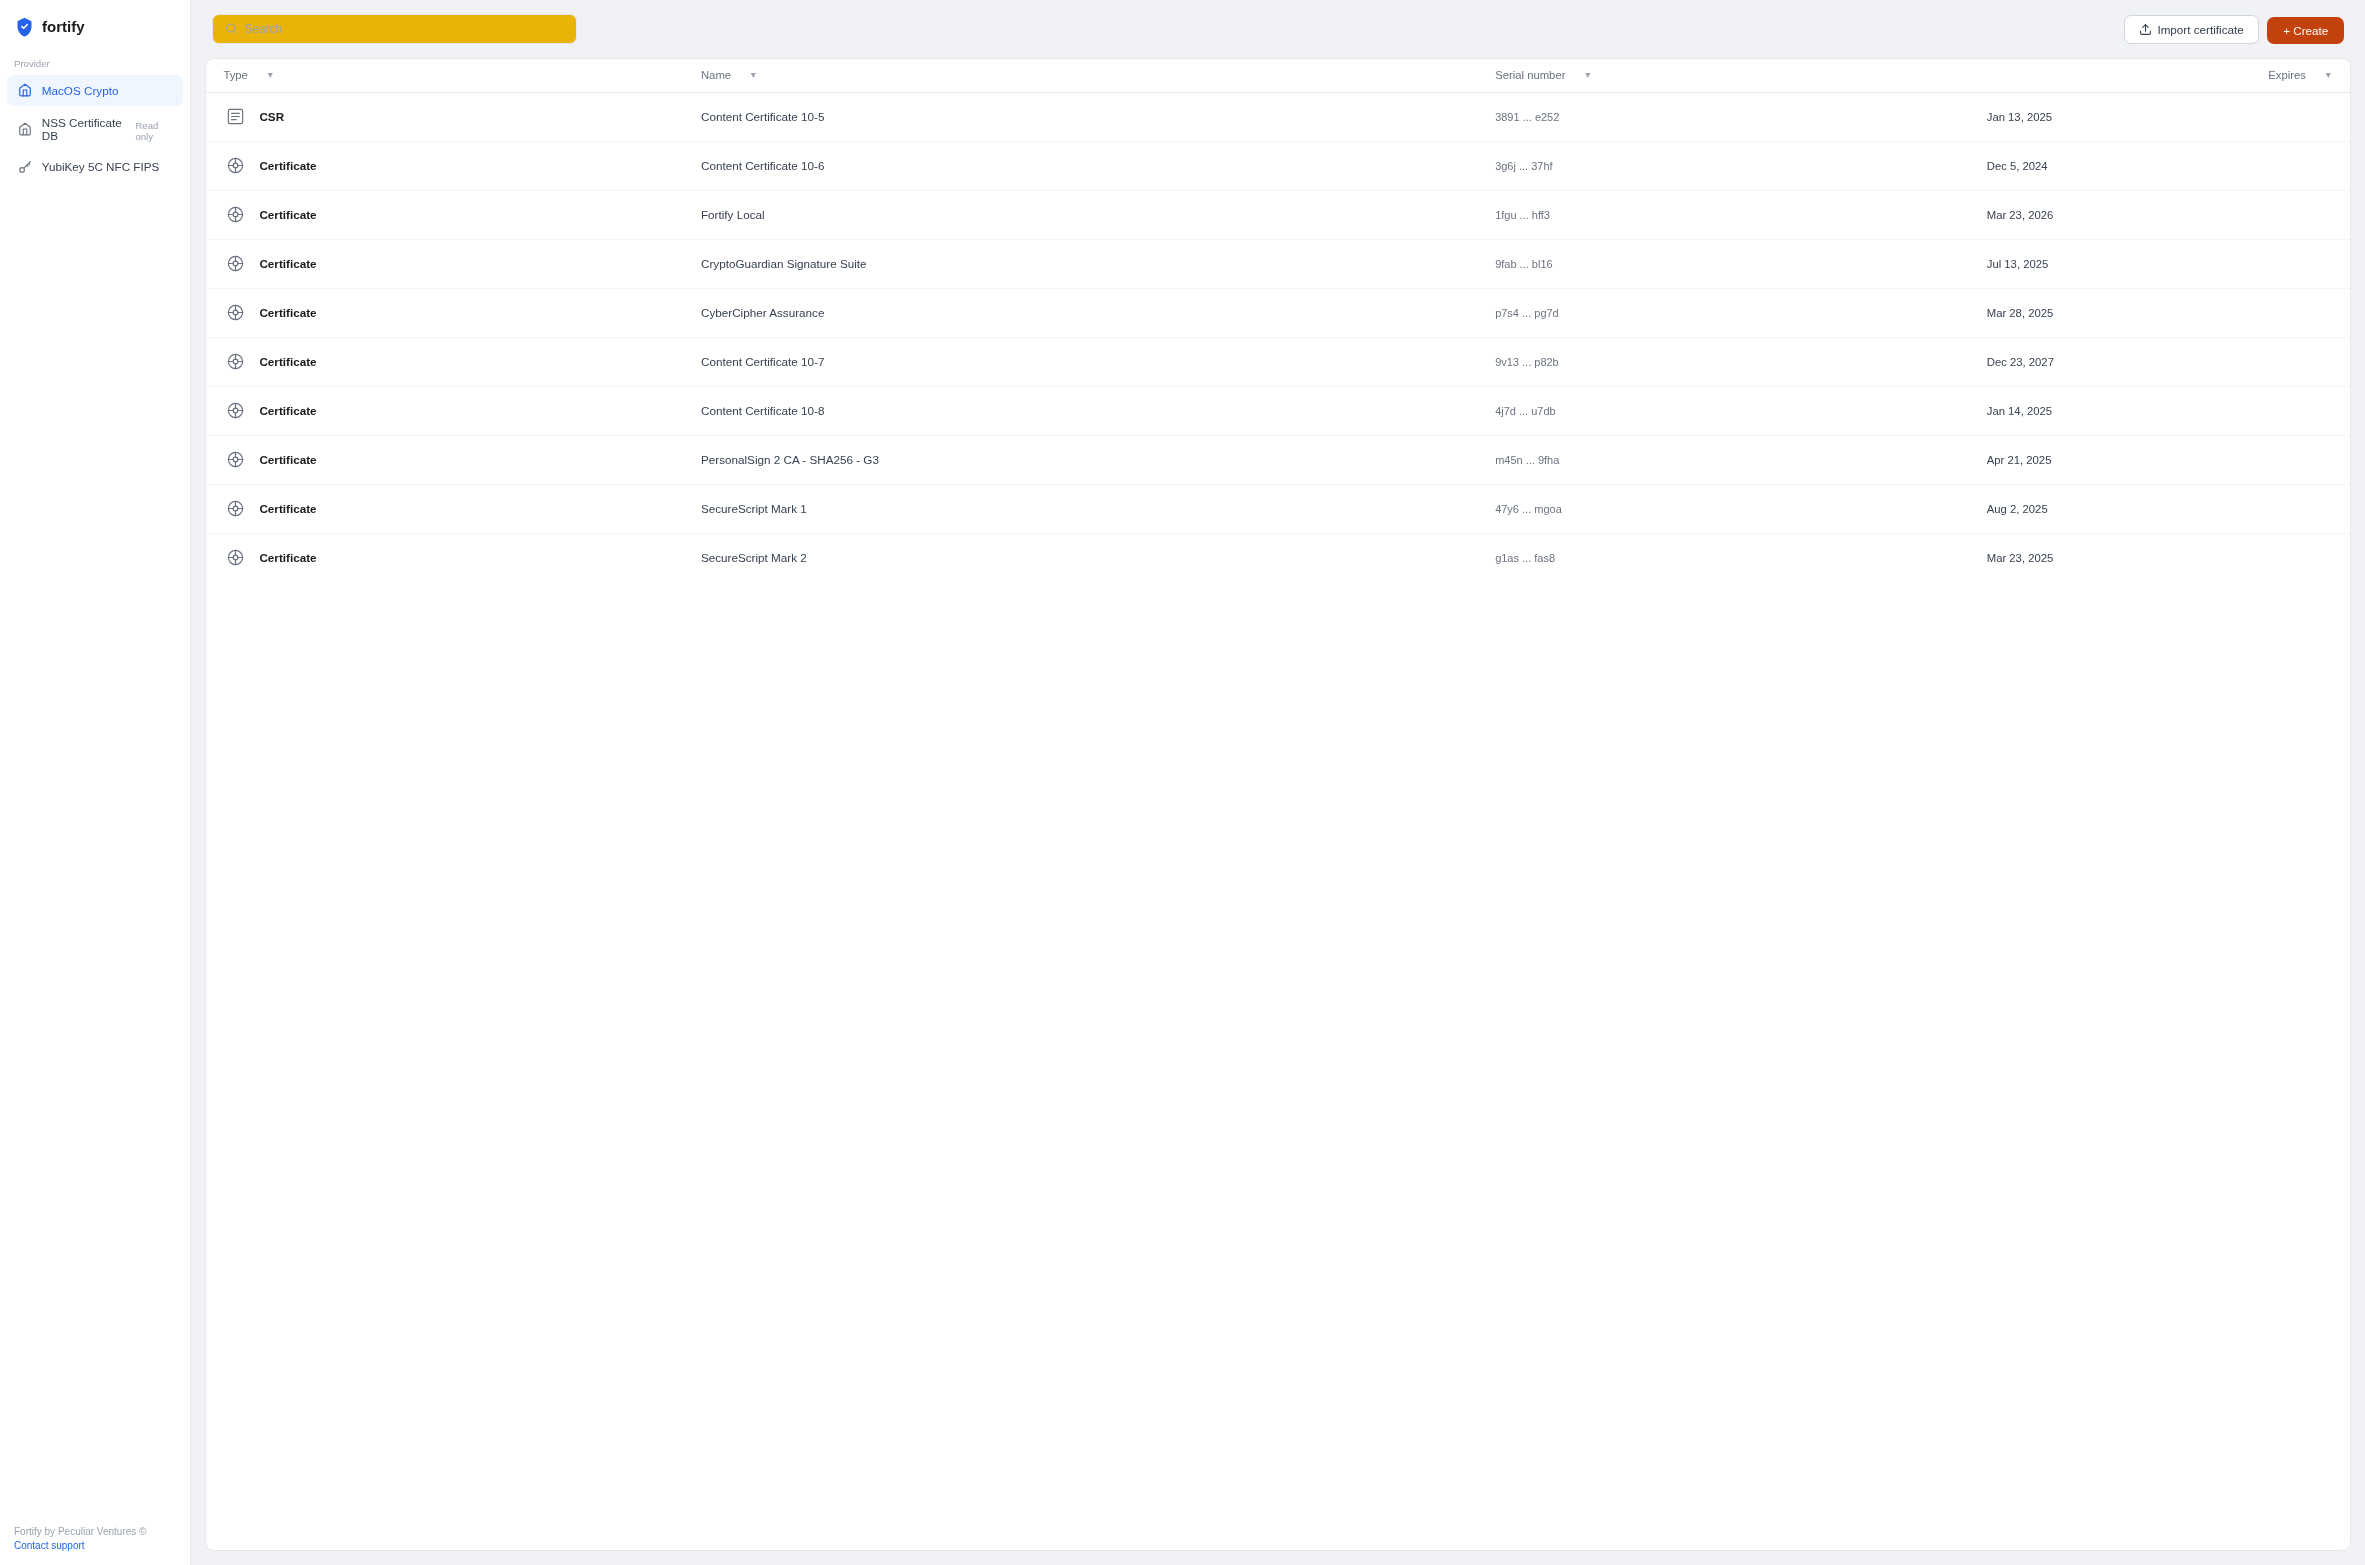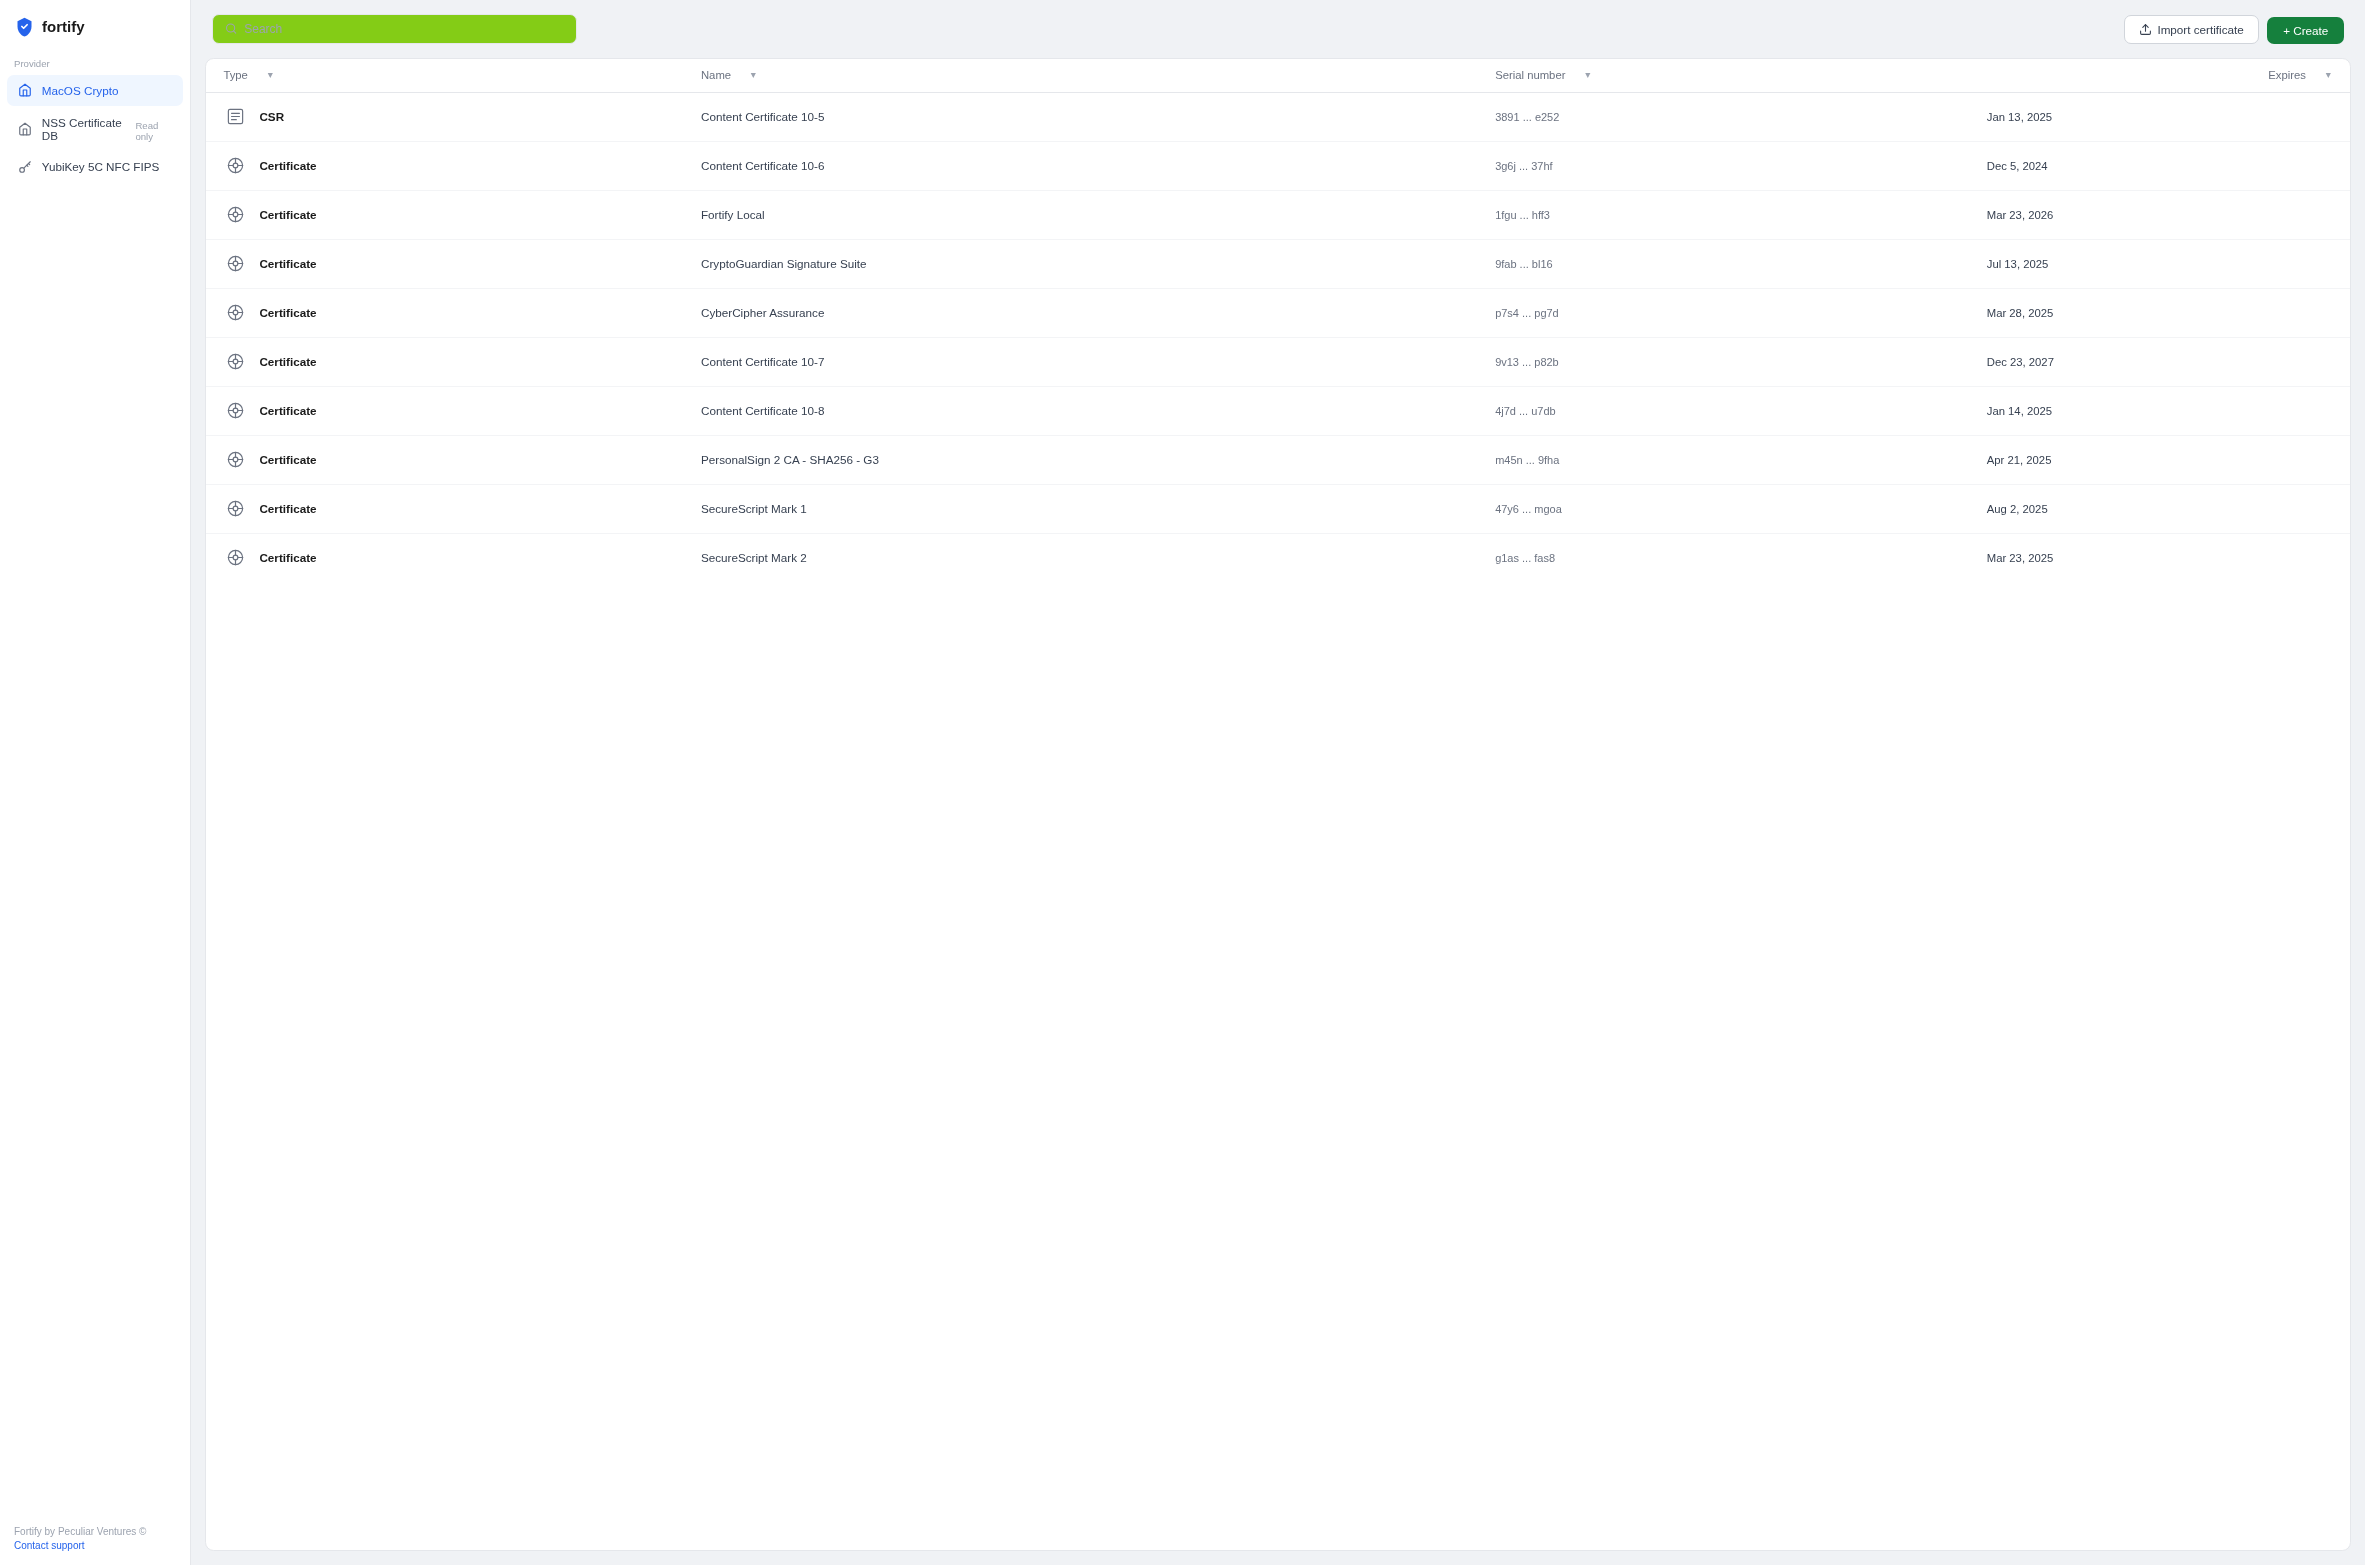--- a/index.html
+++ b/index.html
@@ -122,21 +122,21 @@
       align-items: center;
       justify-content: space-between;
       padding: 14px 21px;
       background: #f0f2f5;
       gap: 14px;
     }
 
     .search-box {
       display: flex;
       align-items: flex-start;
-      background: #84cc16;
+      background: #eab308;
       border: 0.9px solid #e5e7eb;
       border-radius: 7px;
       padding: 7px 12px;
       gap: 7px;
       width: 365px;
     }
 
     .search-box input {
       border: none;
       outline: none;
@@ -168,21 +168,21 @@
       font-weight: 500;
       color: #374151;
       cursor: pointer;
     }
 
     .btn-create {
       display: flex;
       align-items: center;
       gap: 5.2px;
       padding: 7px 15.7px;
-      background: #15803d;
+      background: #c2410c;
       border: none;
       border-radius: 7px;
       font-size: 11.7px;
       font-weight: 500;
       color: #ffffff;
       cursor: pointer;
     }
 
     
     .table-container {

